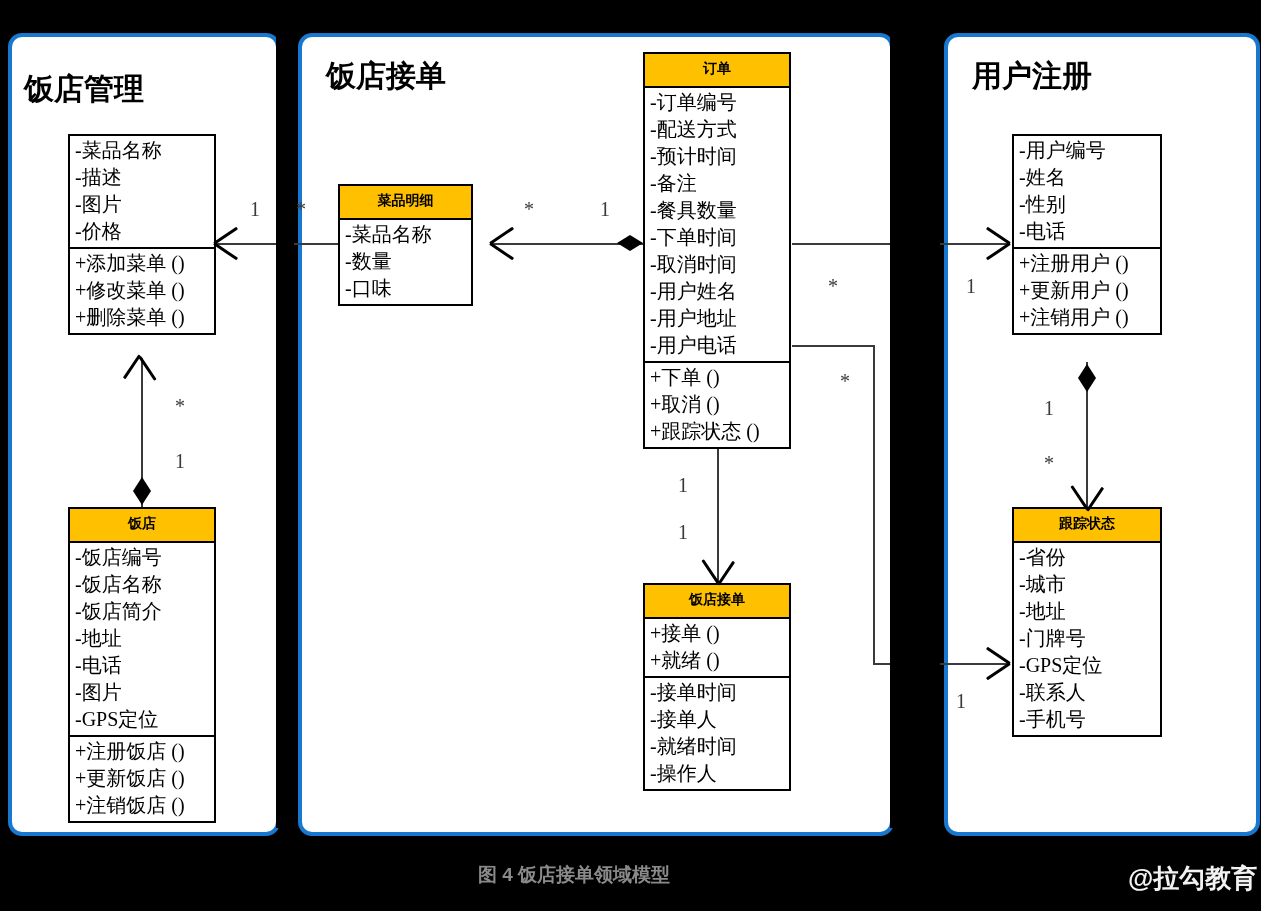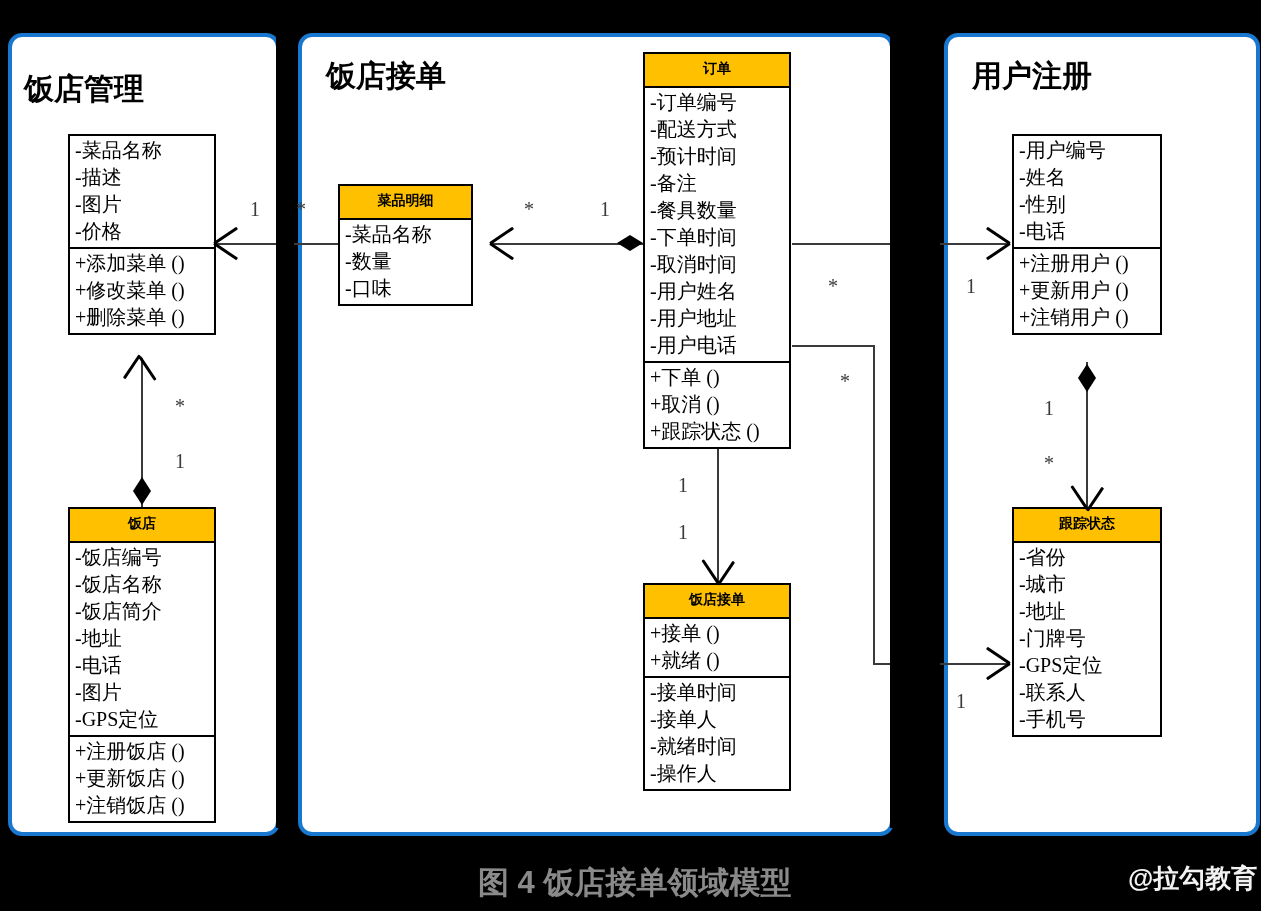--- a/index.html
+++ b/index.html
@@ -29,21 +29,21 @@
   .diamond.vert{width:18px;height:28px;}
 
   
   .arw{position:absolute;z-index:7;}
   .arw i{position:absolute;display:block;background:#000;border-radius:1px;}
 
   
   .gutter{position:absolute;background:#000;z-index:4;}
 
   .caption{position:absolute;font-family:"Liberation Sans","DejaVu Sans",sans-serif;
-           font-weight:bold;font-size:31px;color:#8a8a8a;white-space:nowrap;}
+           font-weight:bold;font-size:19px;color:#8a8a8a;white-space:nowrap;}
   .watermark{position:absolute;font-family:"Liberation Sans","DejaVu Sans",sans-serif;
              font-weight:bold;font-size:26px;color:#f2f2f2;white-space:nowrap;margin-left:46px;}
 </style>
 </head>
 <body>
 
 
 
 
 <div class="panel" style="left:8px;top:33px;width:264px;height:795px;"></div>

